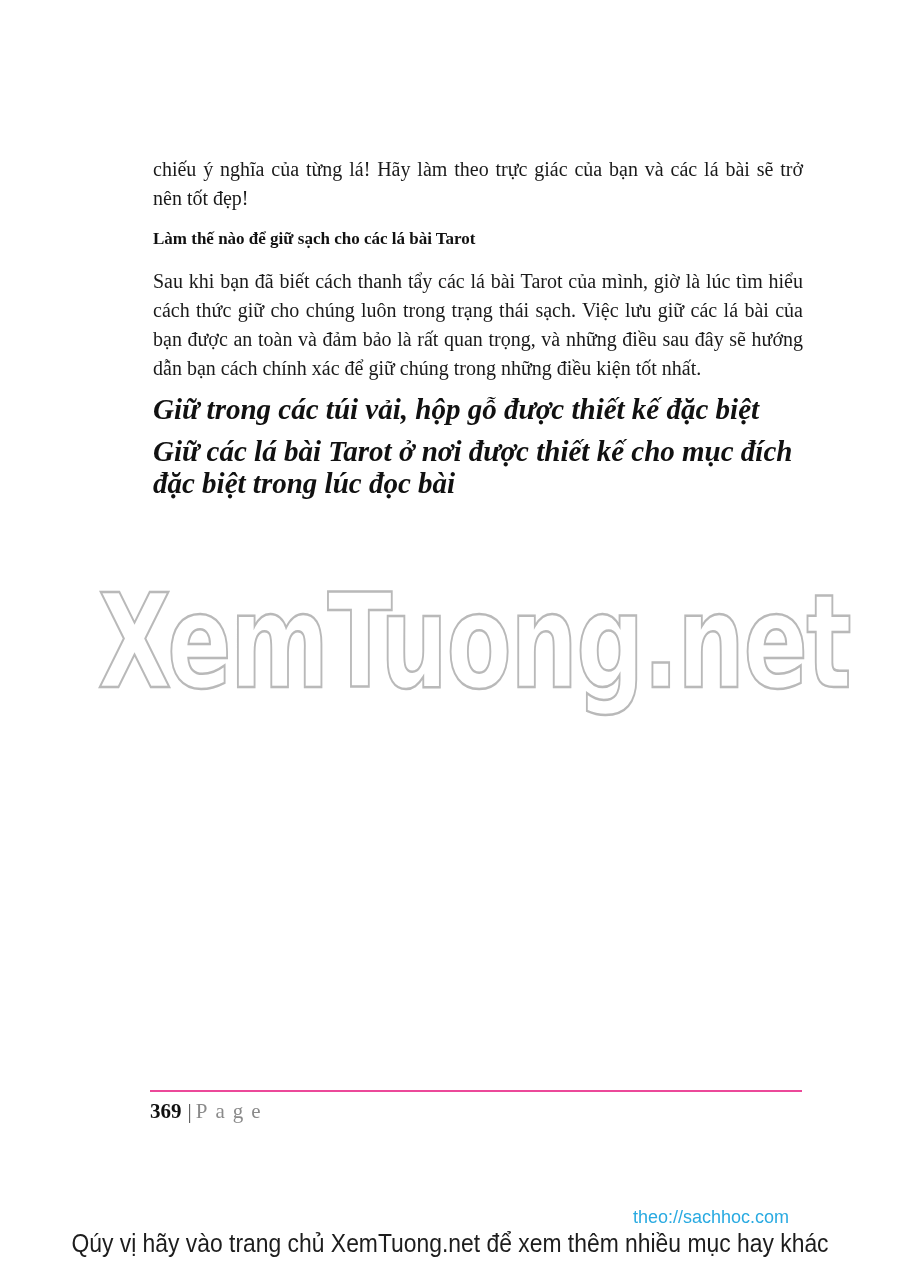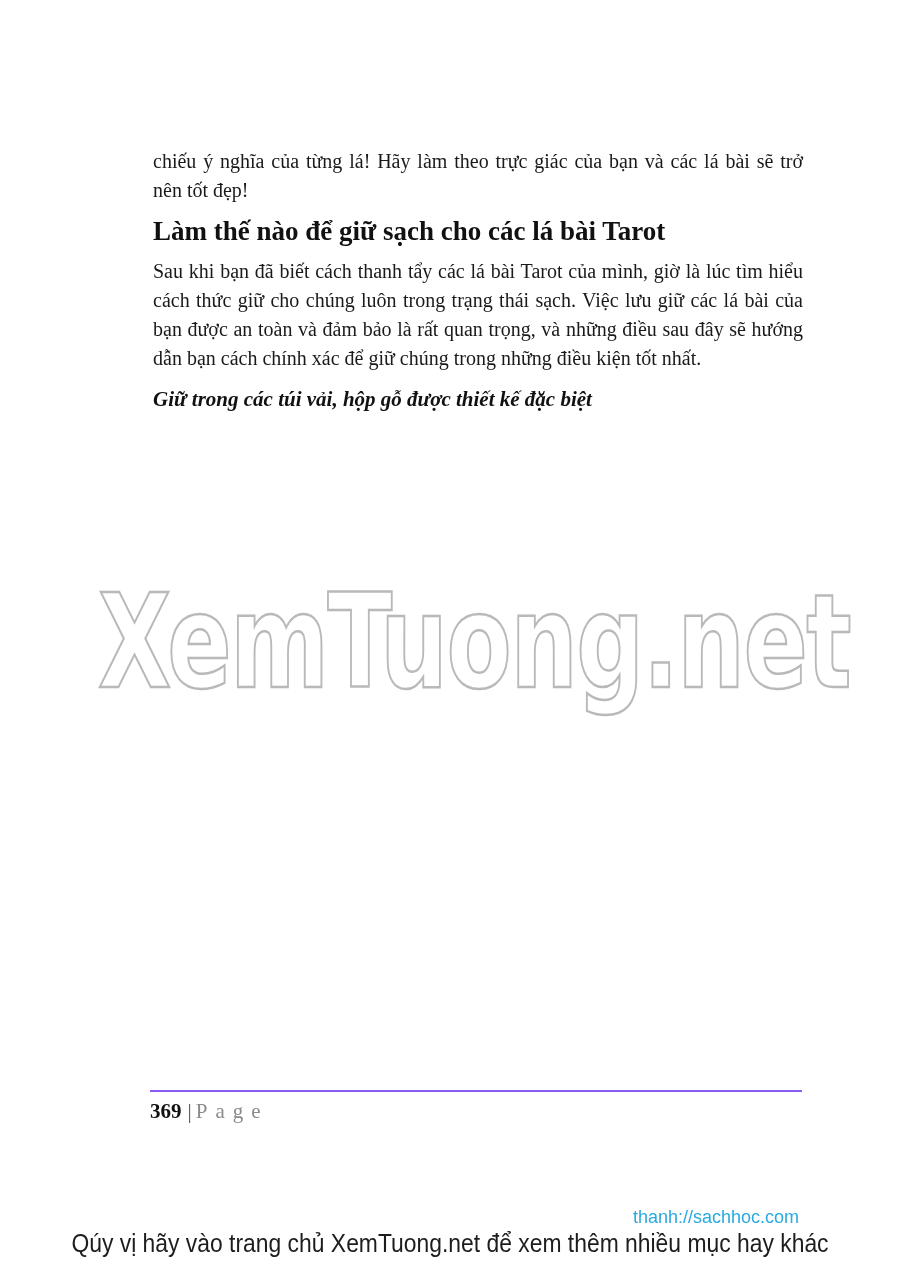--- a/index.html
+++ b/index.html
@@ -22,32 +22,32 @@
     position: absolute;
     left: 153px;
     top: 143px;
     width: 650px;
     z-index: 2;
   }
   .doc-text p {
     font-size: 20px;
     line-height: 29px;
     text-align: justify;
-    margin: 4px 0 10px 0;
+    margin: 12px 0 10px 0;
     color: #1a1a1a;
   }
   .h-main {
-    font-size: 27px;
+    font-size: 17px;
     line-height: 32px;
     font-weight: bold;
     margin: 0 0 10px 0;
     color: #111111;
   }
   .h-sub {
-    font-size: 21px;
+    font-size: 29px;
     line-height: 32px;
     font-weight: bold;
     font-style: italic;
     margin: 0 0 10px 0;
     color: #111111;
   }
 
   
   .watermark {
     position: absolute;
@@ -65,21 +65,21 @@
     transform-origin: left top;
     user-select: none;
   }
 
   
   .page-footer {
     position: absolute;
     left: 150px;
     top: 1090px;
     width: 652px;
-    border-top: 2px solid #8b5cf6;
+    border-top: 2px solid #ec4899;
     padding-top: 7px;
     z-index: 2;
   }
   .page-footer .num {
     font-weight: bold;
     font-size: 21px;
     color: #111111;
   }
   .page-footer .sep {
     font-size: 21px;
@@ -127,23 +127,24 @@
 
   <div class="doc-text">
     <p>chiếu ý nghĩa của từng lá! Hãy làm theo trực giác của bạn và các lá bài sẽ trở nên tốt đẹp!</p>
 
     <h2 class="h-main">Làm thế nào để giữ sạch cho các lá bài Tarot</h2>
     <p>Sau khi bạn đã biết cách thanh tẩy các lá bài Tarot của mình, giờ là lúc tìm hiểu cách thức giữ cho chúng luôn trong trạng thái sạch. Việc lưu giữ các lá bài của bạn được an toàn và đảm bảo là rất quan trọng, và những điều sau đây sẽ hướng dẫn bạn cách chính xác để giữ chúng trong những điều kiện tốt nhất.</p>
 
     <h3 class="h-sub">Giữ trong các túi vải, hộp gỗ được thiết kế đặc biệt</h3>
 
 
+    <h3 class="h-sub">Giữ các lá bài Tarot ở nơi được thiết kế cho mục đích đặc biệt trong lúc đọc bài</h3>
   </div>
 
   <div class="page-footer">
     <span class="num">369</span><span class="sep">|</span><span class="label">Page</span>
   </div>
 
-  <a class="bottom-link" href="#">thanh://sachhoc.com</a>
+  <a class="bottom-link" href="#">theo://sachhoc.com</a>
 
   <div class="bottom-promo">Qúy vị hãy vào trang chủ XemTuong.net để xem thêm nhiều mục hay khác</div>
 
 </div>
 
 </body></html>

